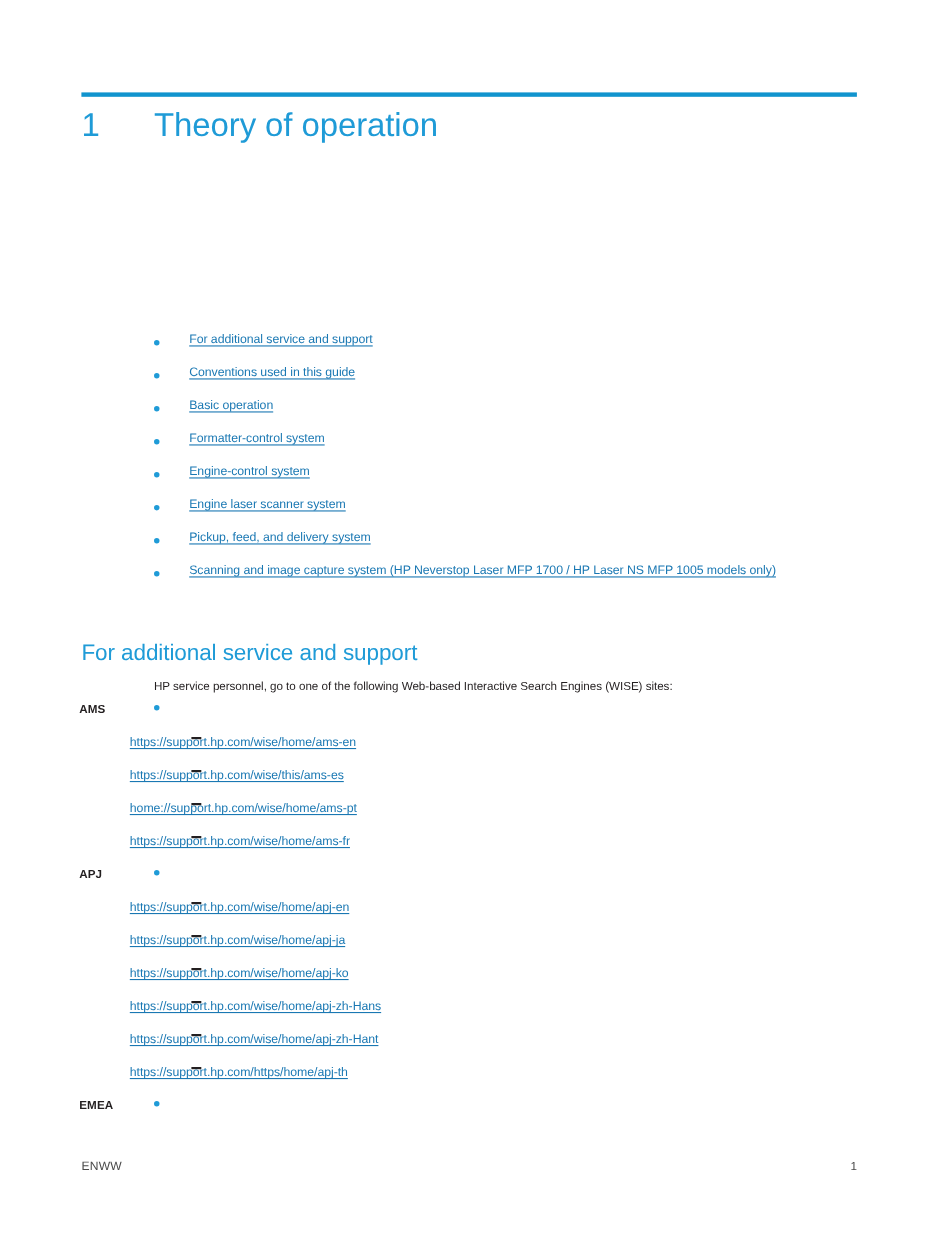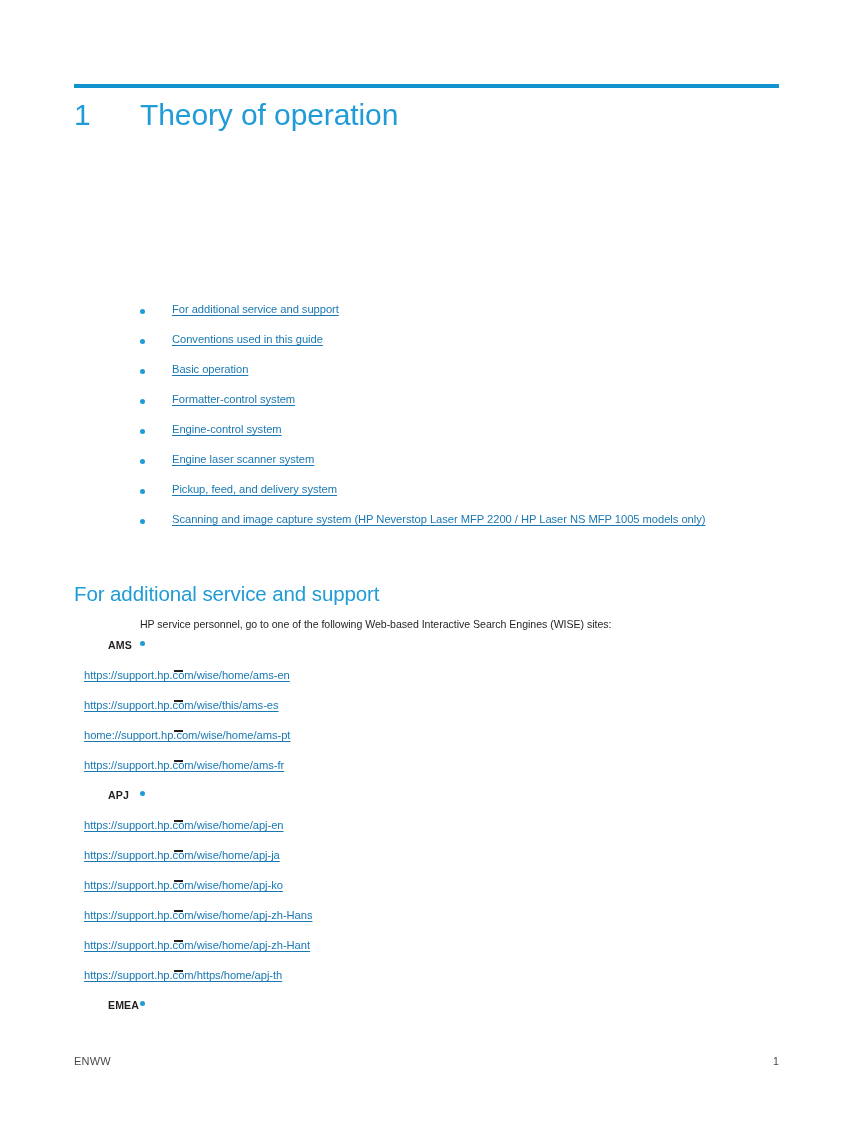--- a/index.html
+++ b/index.html
@@ -116,42 +116,42 @@
     left: 0;
     top: 635px;
     width: 842px;
   }
   .region-block {
     position: relative;
   }
   .region-row {
     position: relative;
     height: 30px;
-    padding-left: 108px;
+    padding-left: 72px;
   }
   .region-bullet {
     position: absolute;
     left: 140px;
     top: 6px;
     width: 5px;
     height: 5px;
     background: #1f9bd7;
     border-radius: 50%;
   }
   .region-label {
     font-size: 10.6px;
     font-weight: bold;
     line-height: 13px;
     color: #231f20;
     letter-spacing: 0.1px;
   }
   .url-row {
     position: relative;
     height: 30px;
-    padding-left: 84px;
+    padding-left: 118px;
   }
   .url-dash {
     position: absolute;
     left: 174px;
     top: 5px;
     width: 9px;
     height: 1.6px;
     background: #231f20;
   }
   .url-link {
@@ -229,21 +229,21 @@
       <a class="toc-link" href="#">Engine laser scanner system</a>
     </div>
 
     <div class="toc-item">
       <span class="toc-bullet"></span>
       <a class="toc-link" href="#">Pickup, feed, and delivery system</a>
     </div>
 
     <div class="toc-item">
       <span class="toc-bullet"></span>
-      <a class="toc-link" href="#">Scanning and image capture system (HP Neverstop Laser MFP 2200 / HP Laser NS MFP 1005 models only)</a>
+      <a class="toc-link" href="#">Scanning and image capture system (HP Neverstop Laser MFP 1700 / HP Laser NS MFP 1005 models only)</a>
     </div>
 
   </div>
 
   <h2 class="section-heading">For additional service and support</h2>
 
   <p class="body-para">HP service personnel, go to one of the following Web-based Interactive Search Engines (WISE) sites:</p>
 
   <div class="region-list">
 

